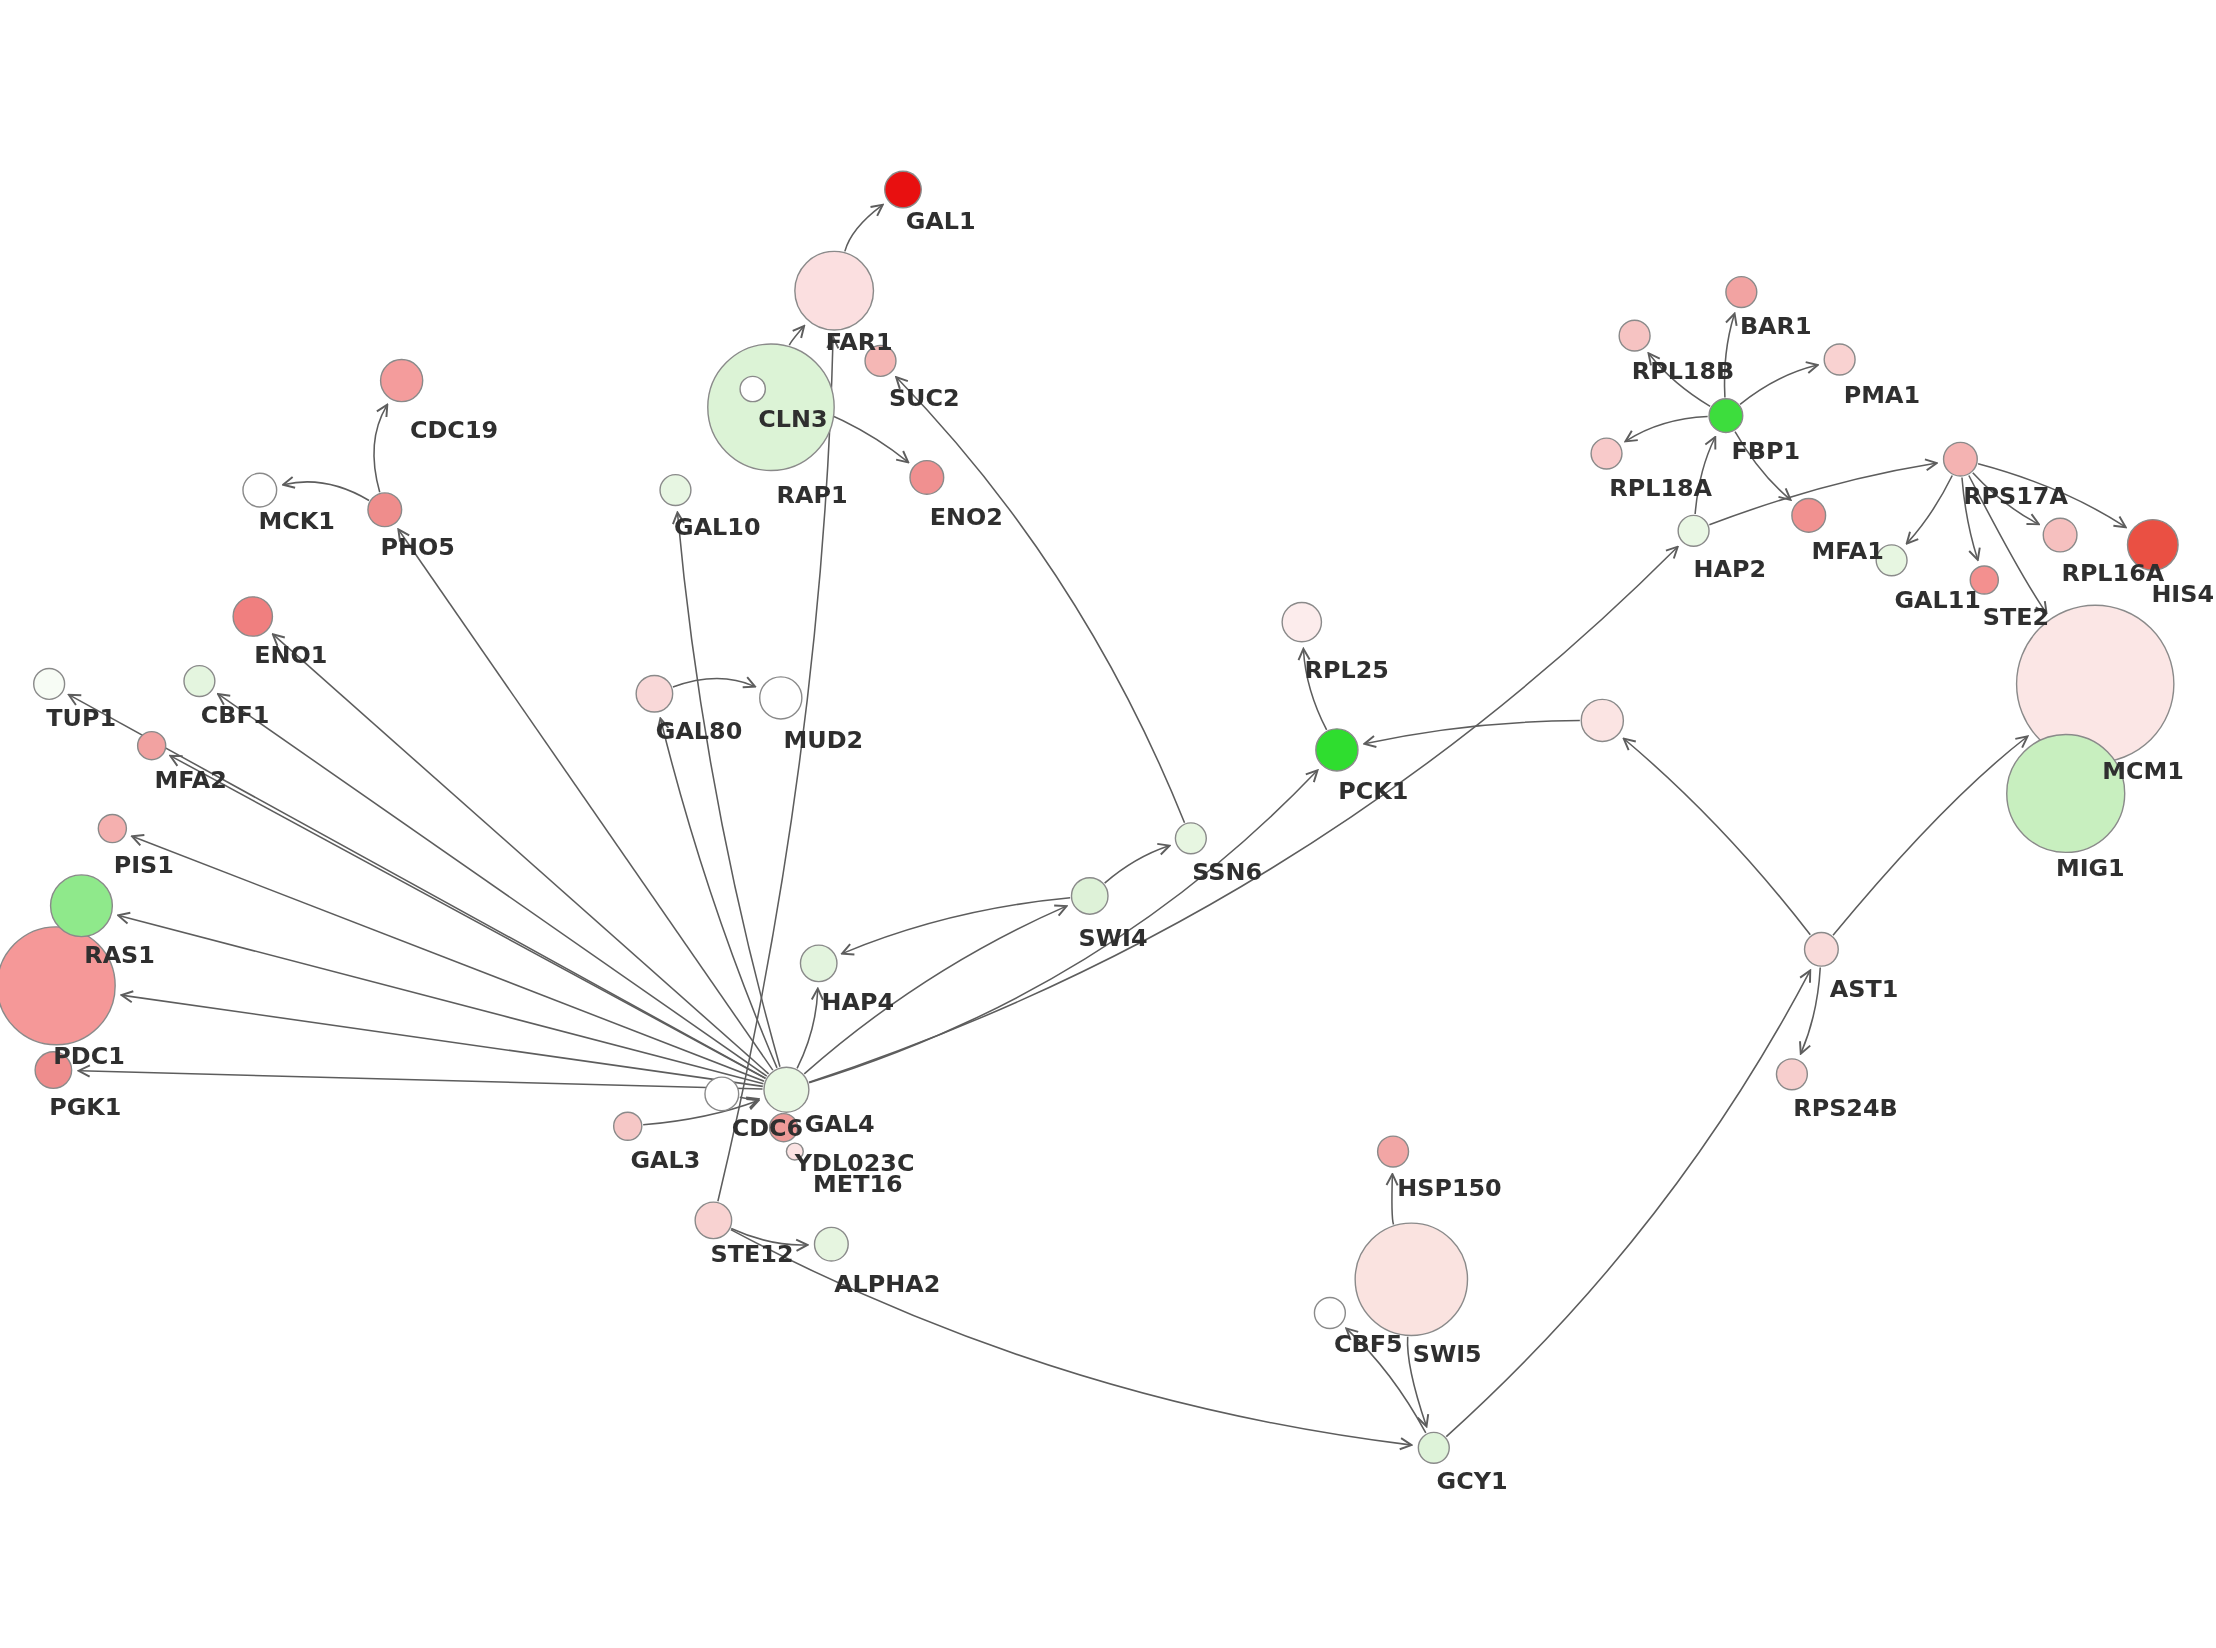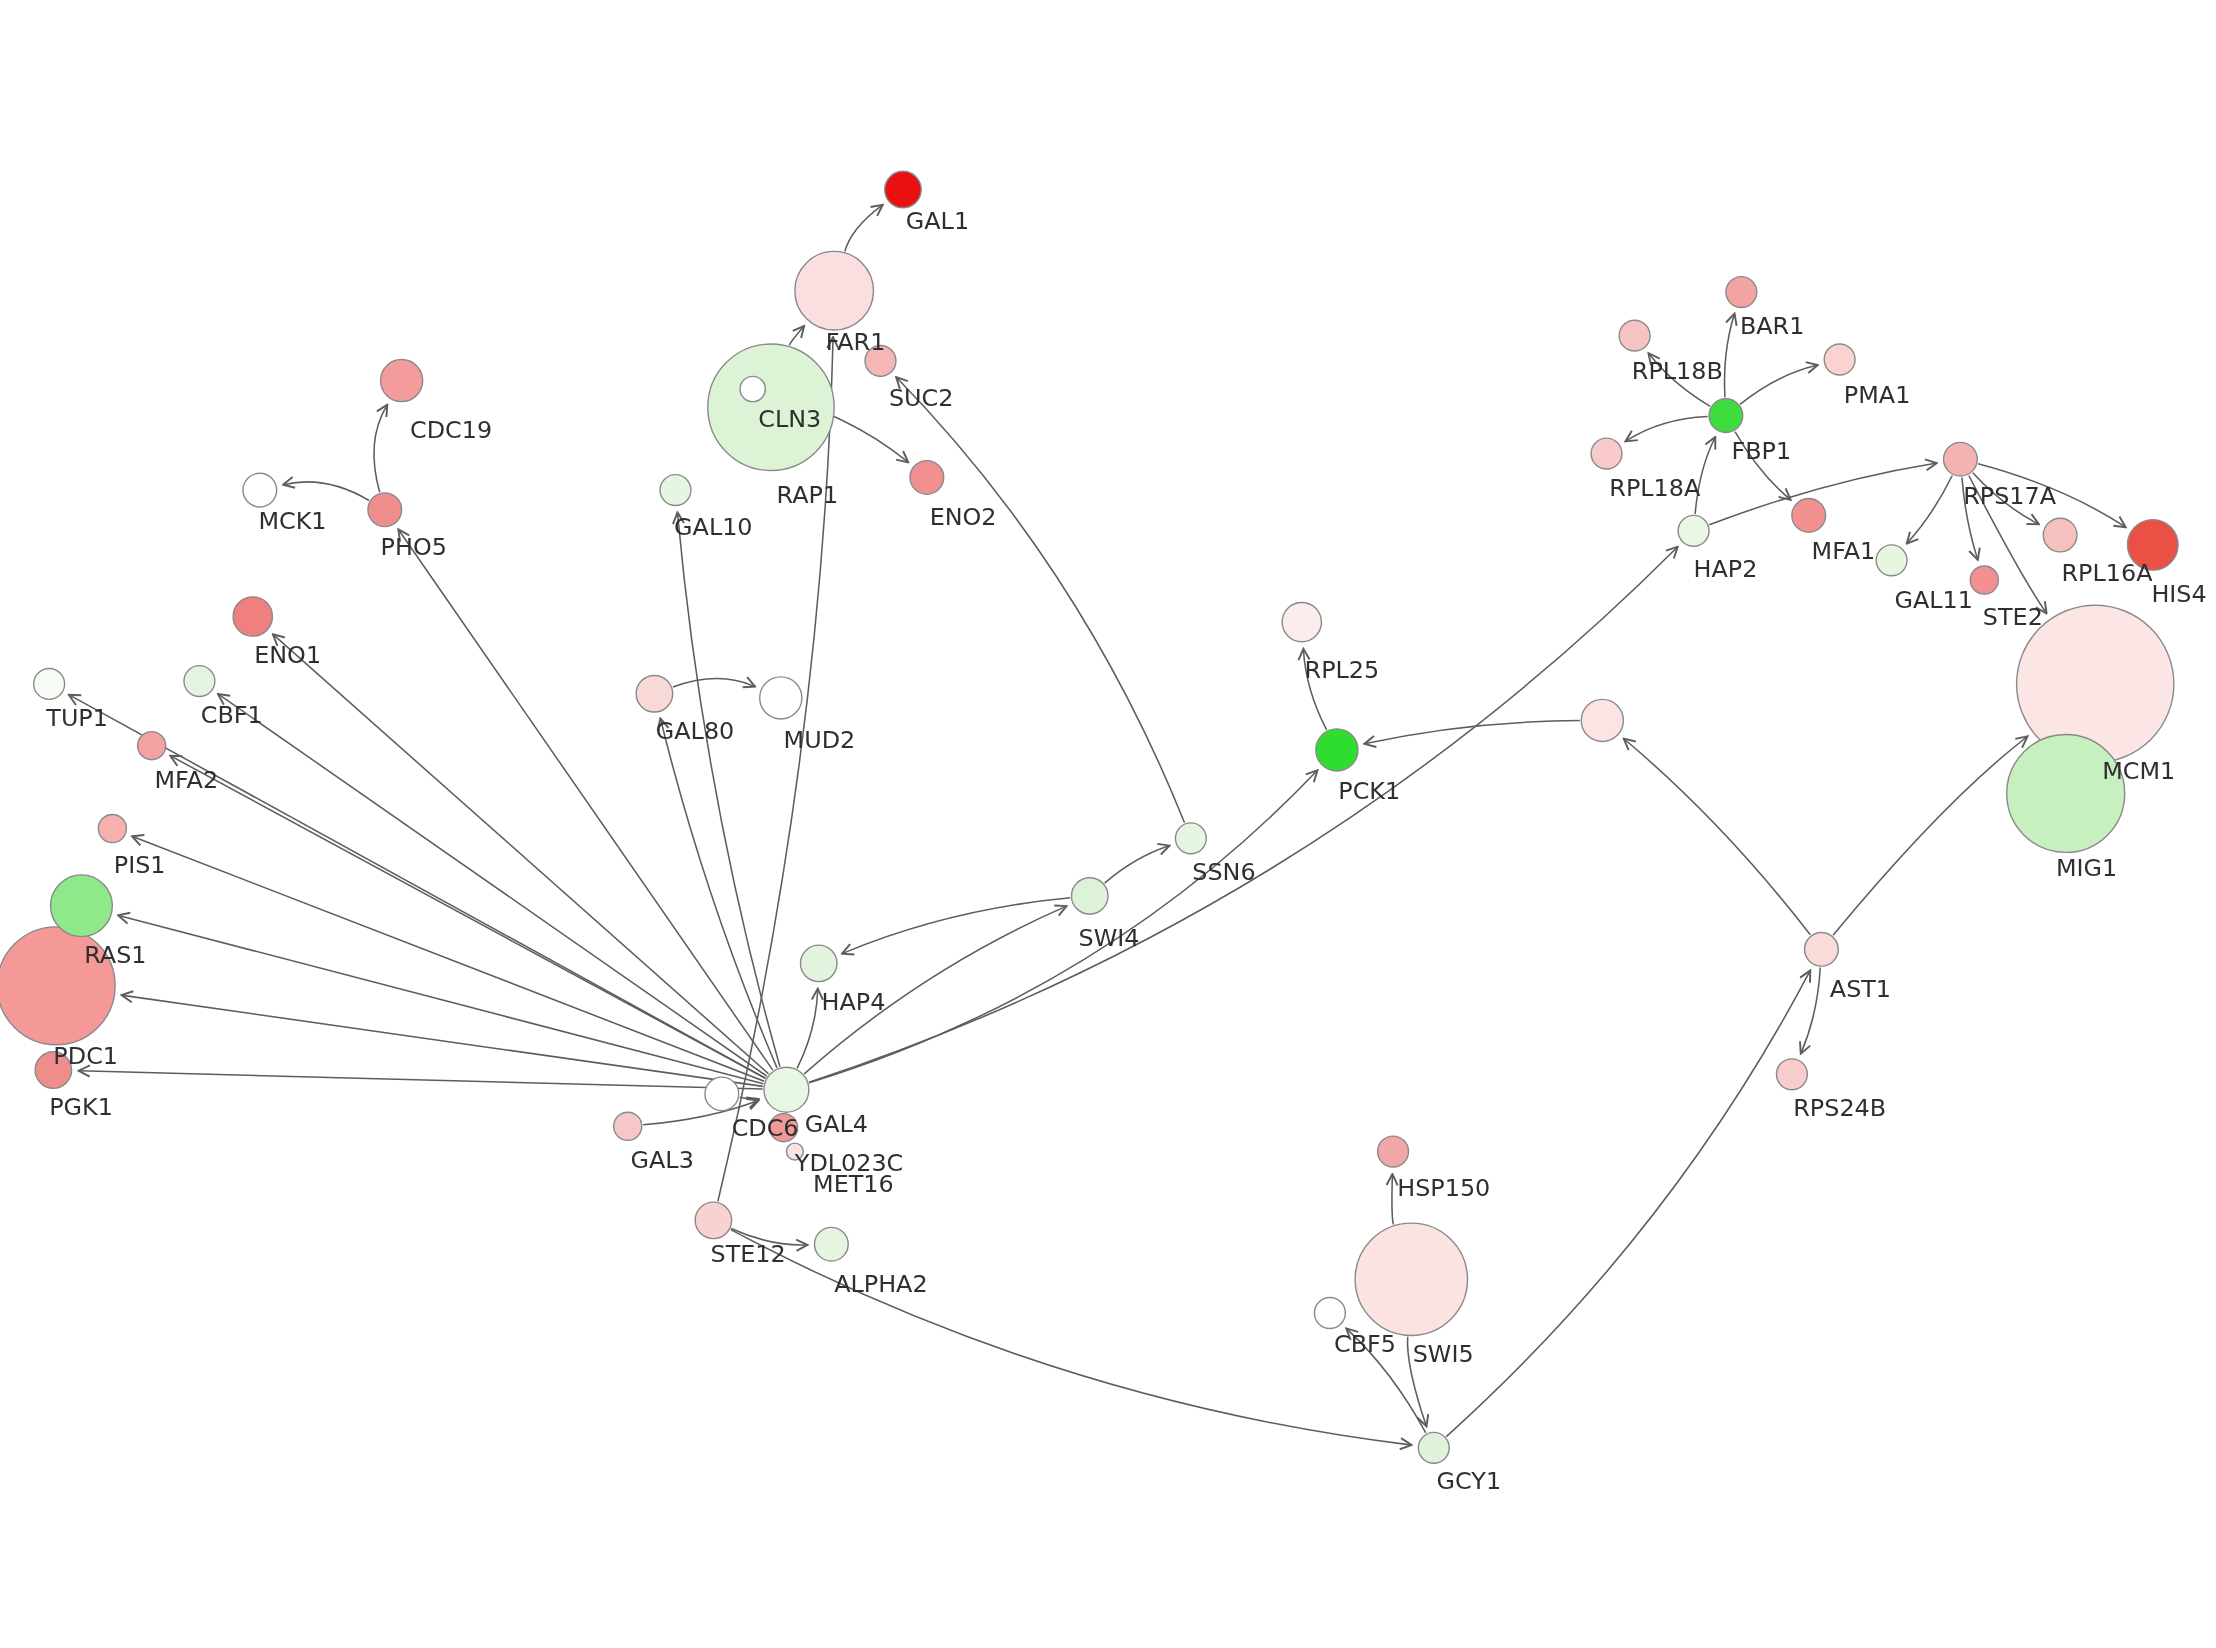--- a/index.html
+++ b/index.html
@@ -1,16 +1,16 @@
 <!DOCTYPE html>
 <html style="font-size:12.4px"><head>
 <meta charset="utf-8">
 <style>
   html, body { margin: 0; padding: 0; background: #ffffff; }
-  .canvas { width: 100%; background: #0369a1; }
+  .canvas { width: 100%; background: #0369a1; font-weight: bold; }
   svg { display: block; width: 100%; height: auto; background: #ffffff; }
   .node-circle { stroke: #8a8a8a; stroke-width: 1; }
   .edge-path { fill: none; stroke: #5d5d5d; stroke-width: 1.1; }
   .node-label {
     font-family: "DejaVu Sans", "Liberation Sans", sans-serif;
     font-size: 17px;
     fill: #2f2f2f;
   }
 </style>
 </head>

